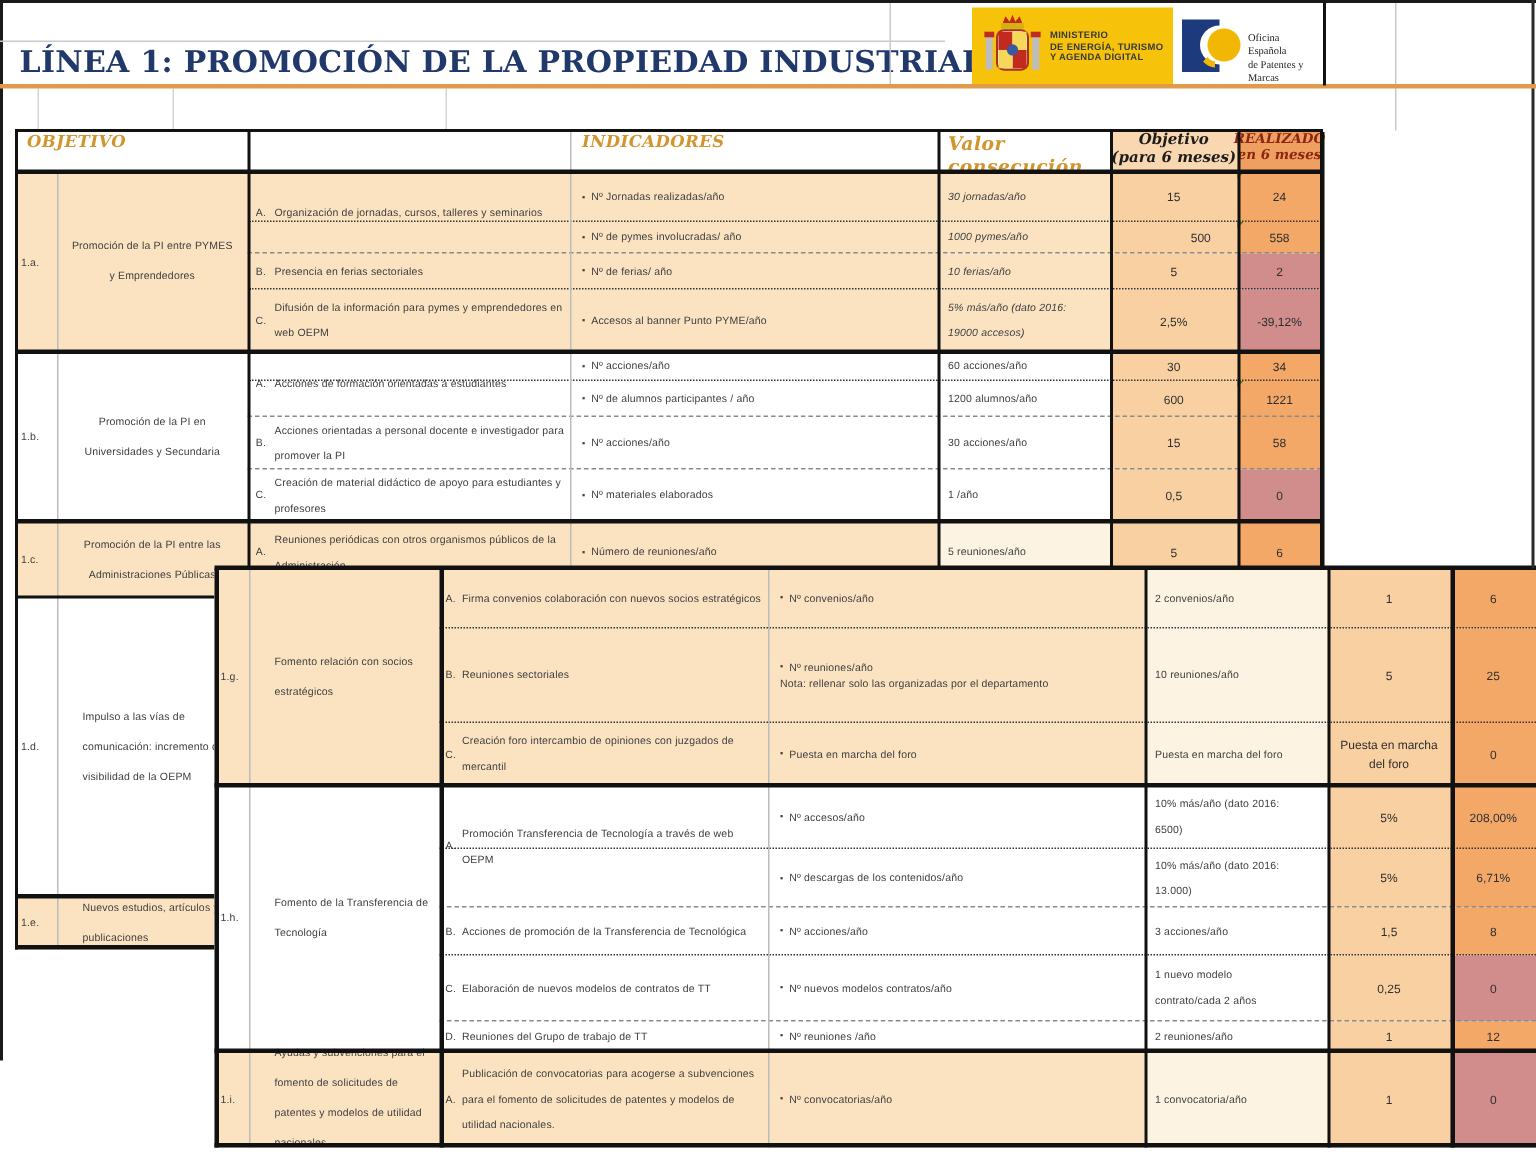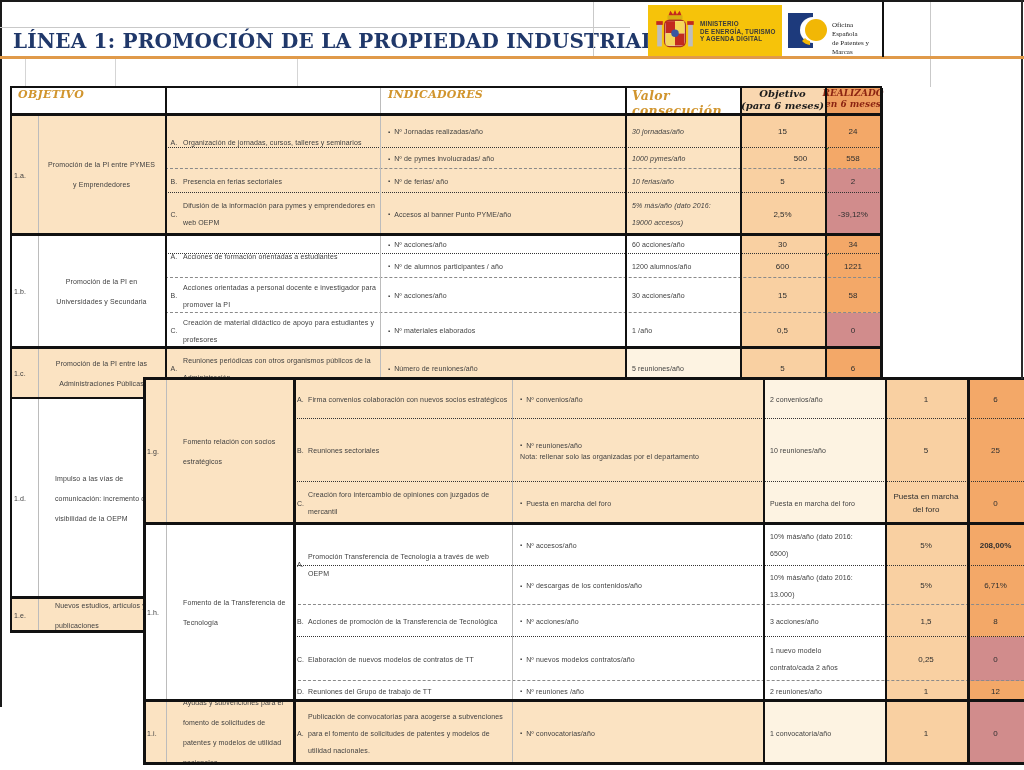--- a/index.html
+++ b/index.html
@@ -436,21 +436,21 @@
         </div>
       </div>
       <div class="cell " style="left: 763px; top: 524px; width: 122px; height: 42px; background: rgb(255, 255, 255); align-items: center; padding-left: 7px; padding-bottom: 0px;">
         <div class="cell t body-t val" style="position: relative; font-style: normal;">10% más/año (dato 2016:
 6500)</div>
       </div>
       <div class="cell " style="left: 885px; top: 524px; width: 82px; height: 42px; background: rgb(249, 208, 162); align-items: center; justify-content: center; text-align: center; padding-bottom: 0px;">
         <div class="cell t num-val" style="position: relative; line-height: 13px;">5%</div>
       </div>
       <div class="cell " style="left: 967px; top: 524px; width: 57px; height: 42px; background: rgb(243, 168, 104); align-items: center; justify-content: center; padding-bottom: 0px;">
-        <div class="cell t num-val" style="position: relative; font-weight: bold;">208,00%</div>
+        <div class="cell t num-val" style="position: relative;">208,00%</div>
       </div>
       <div class="cell " style="left: 512px; top: 566px; width: 251px; height: 39px; flex-direction: column; justify-content: center; padding-left: 8px; padding-bottom: 0px;">
         <div class="cell " style="position: relative; display: flex; align-items: center;">
           <div class="cell bullet" style="position: relative;">▪</div>
           <div class="cell t body-t" style="position: relative;">Nº descargas de los contenidos/año</div>
         </div>
       </div>
       <div class="cell " style="left: 763px; top: 566px; width: 122px; height: 39px; background: rgb(255, 255, 255); align-items: center; padding-left: 7px; padding-bottom: 0px;">
         <div class="cell t body-t val" style="position: relative; font-style: normal;">10% más/año (dato 2016:
 13.000)</div>

